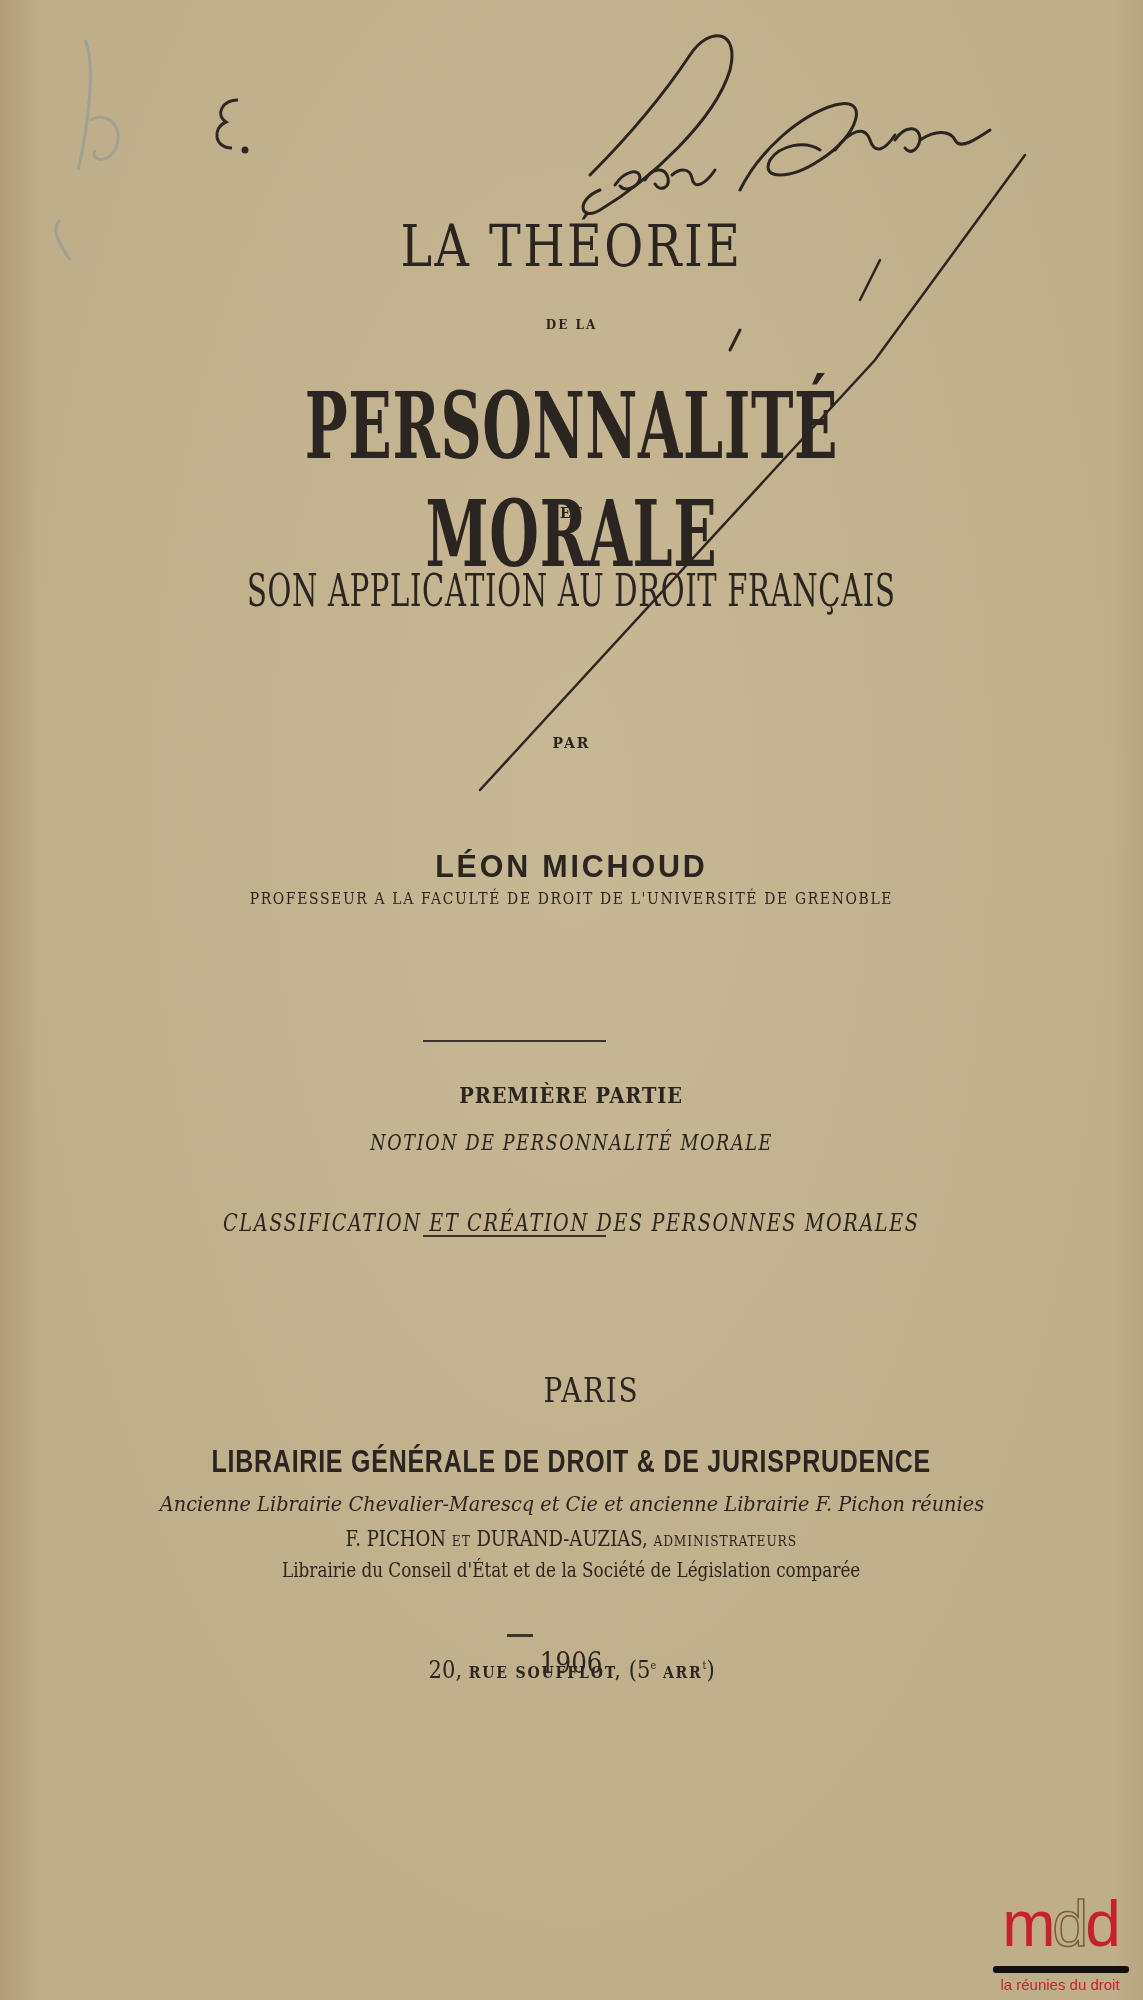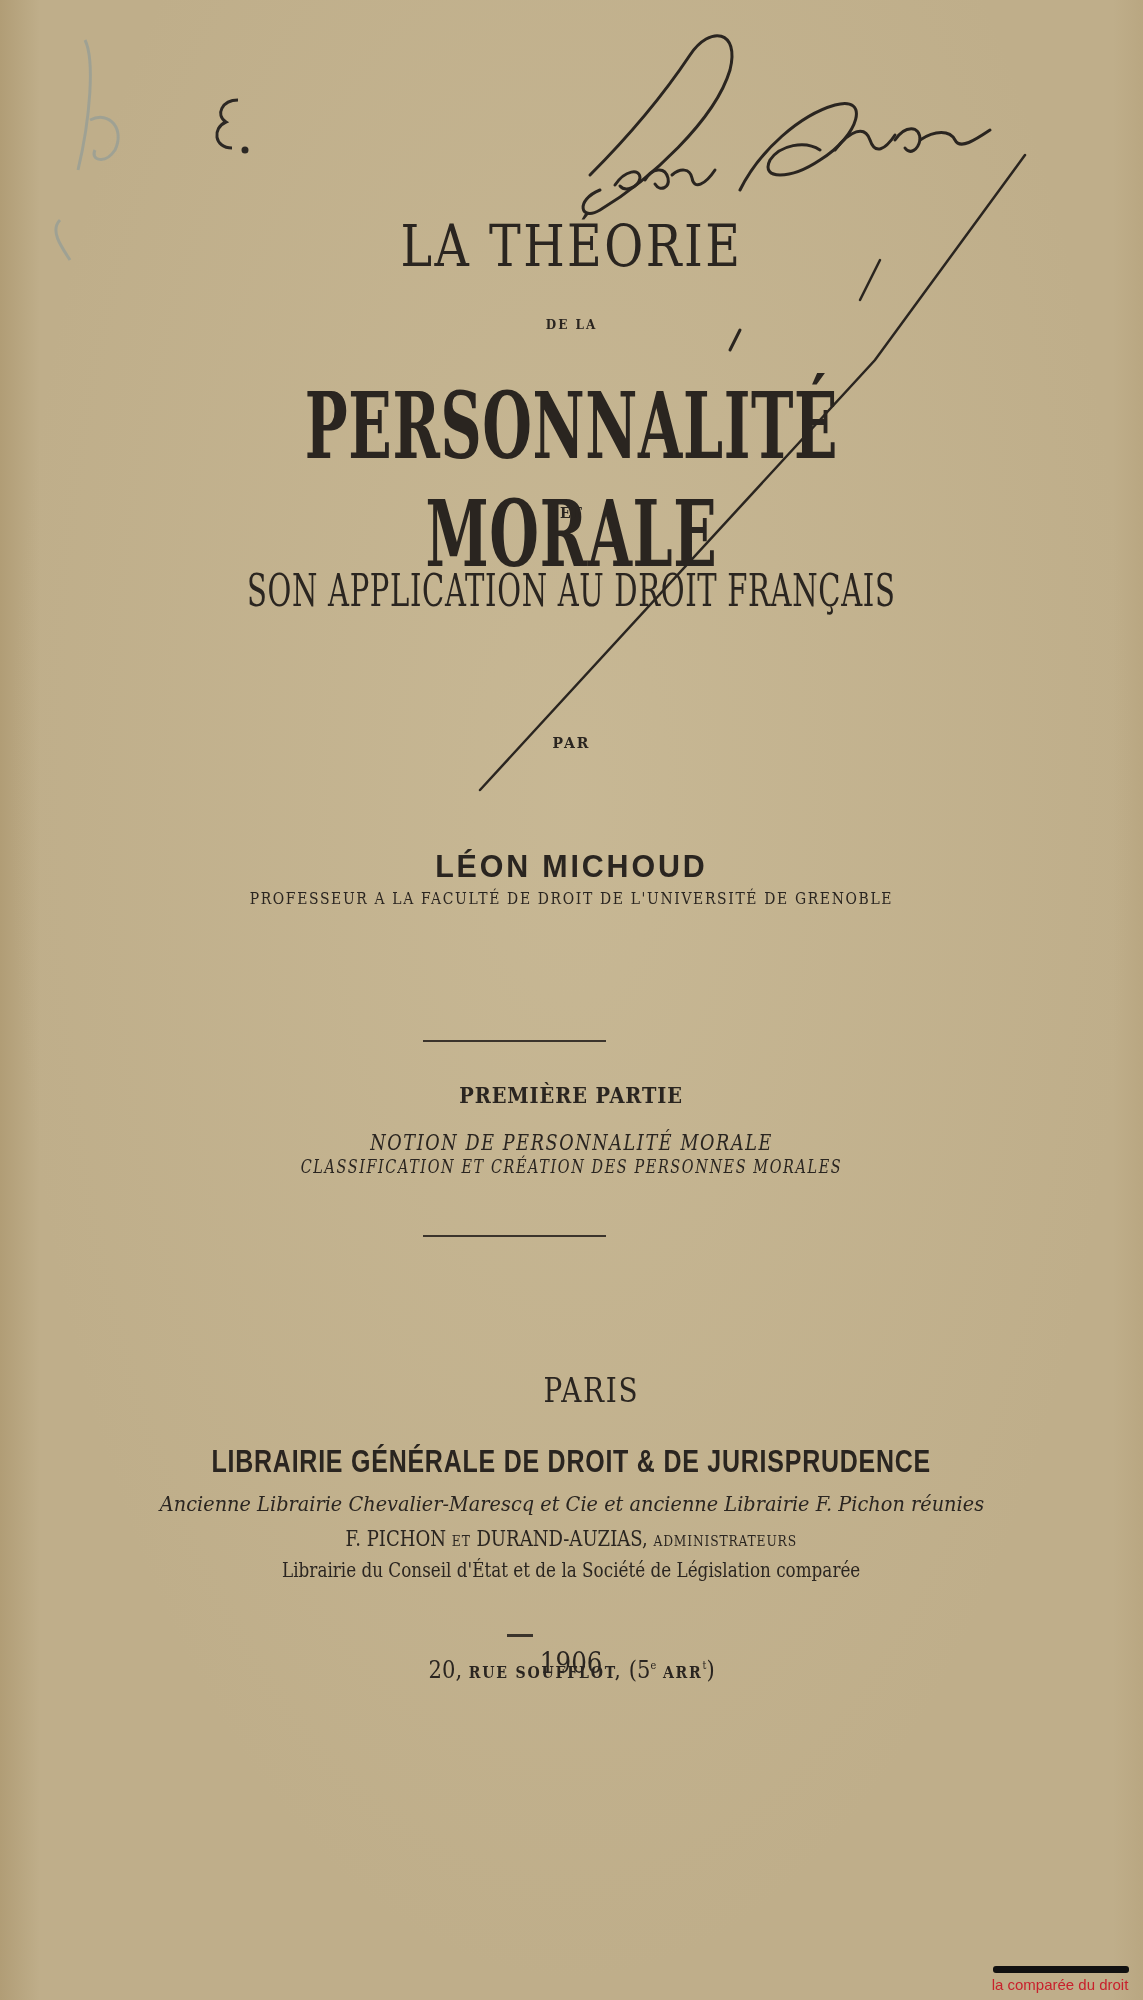--- a/index.html
+++ b/index.html
@@ -28,21 +28,21 @@
   .t-author .condensed { transform:scaleX(0.95); }
   .t-affil { top:888px; font-size:17px; letter-spacing:2px; }
   .t-affil .condensed { transform:scaleX(0.82); }
   .rule { position:absolute; height:2px; background:#3b342c; }
   .rule1 { top:1040px; left:423px; width:183px; }
   .rule2 { top:1235px; left:423px; width:183px; }
   .t-partie { top:1082px; font-size:22px; font-weight:bold; letter-spacing:1px; }
   .t-partie .condensed { transform:scaleX(0.88); }
   .t-notion1 { top:1130px; font-size:22px; font-style:italic; letter-spacing:2px; }
   .t-notion1 .condensed { transform:scaleX(0.80); }
-  .t-notion2 { top:1156px; font-size:18px; font-style:italic; letter-spacing:2px; }
+  .t-notion2 { top:1209px; font-size:24px; font-style:italic; letter-spacing:2px; }
   .t-notion2 .condensed { transform:scaleX(0.80); }
   .t-paris { top:1370px; font-size:34px; letter-spacing:2px;padding-left:20px; }
   .t-paris .condensed { transform:scaleX(0.82); }
   .t-lib { top:1443px; font-family:"Liberation Sans", sans-serif; font-weight:bold; font-size:32px; letter-spacing:1px; }
   .t-lib .condensed { transform:scaleX(0.78); }
   .t-anc { top:1492px; font-size:21px; font-style:italic; }
   .t-anc .condensed { transform:scaleX(0.92); }
   .t-pichon { top:1526px; font-size:22px; }
   .t-pichon .condensed { transform:scaleX(0.82); }
   .t-pichon .sc { font-size:15px; letter-spacing:1px; }
@@ -153,15 +153,16 @@
     <span>(5</span><sup>e</sup>
     <span class="sc">ARR</span><sup>t</sup><span>)</span>
   </span>
 </div>
 <div class="dash"></div>
 <div class="abs t-year">
   <span class="condensed">1906</span>
 </div>
 
 <div class="logo">
+  <div class="logo-word">m<span class="d1">d</span>d</div>
   <div class="logo-bar"></div>
-  <div class="logo-tag">la comparée du droit</div>
+  <div class="logo-tag">la réunies du droit</div>
 </div>
 
 </body></html>

